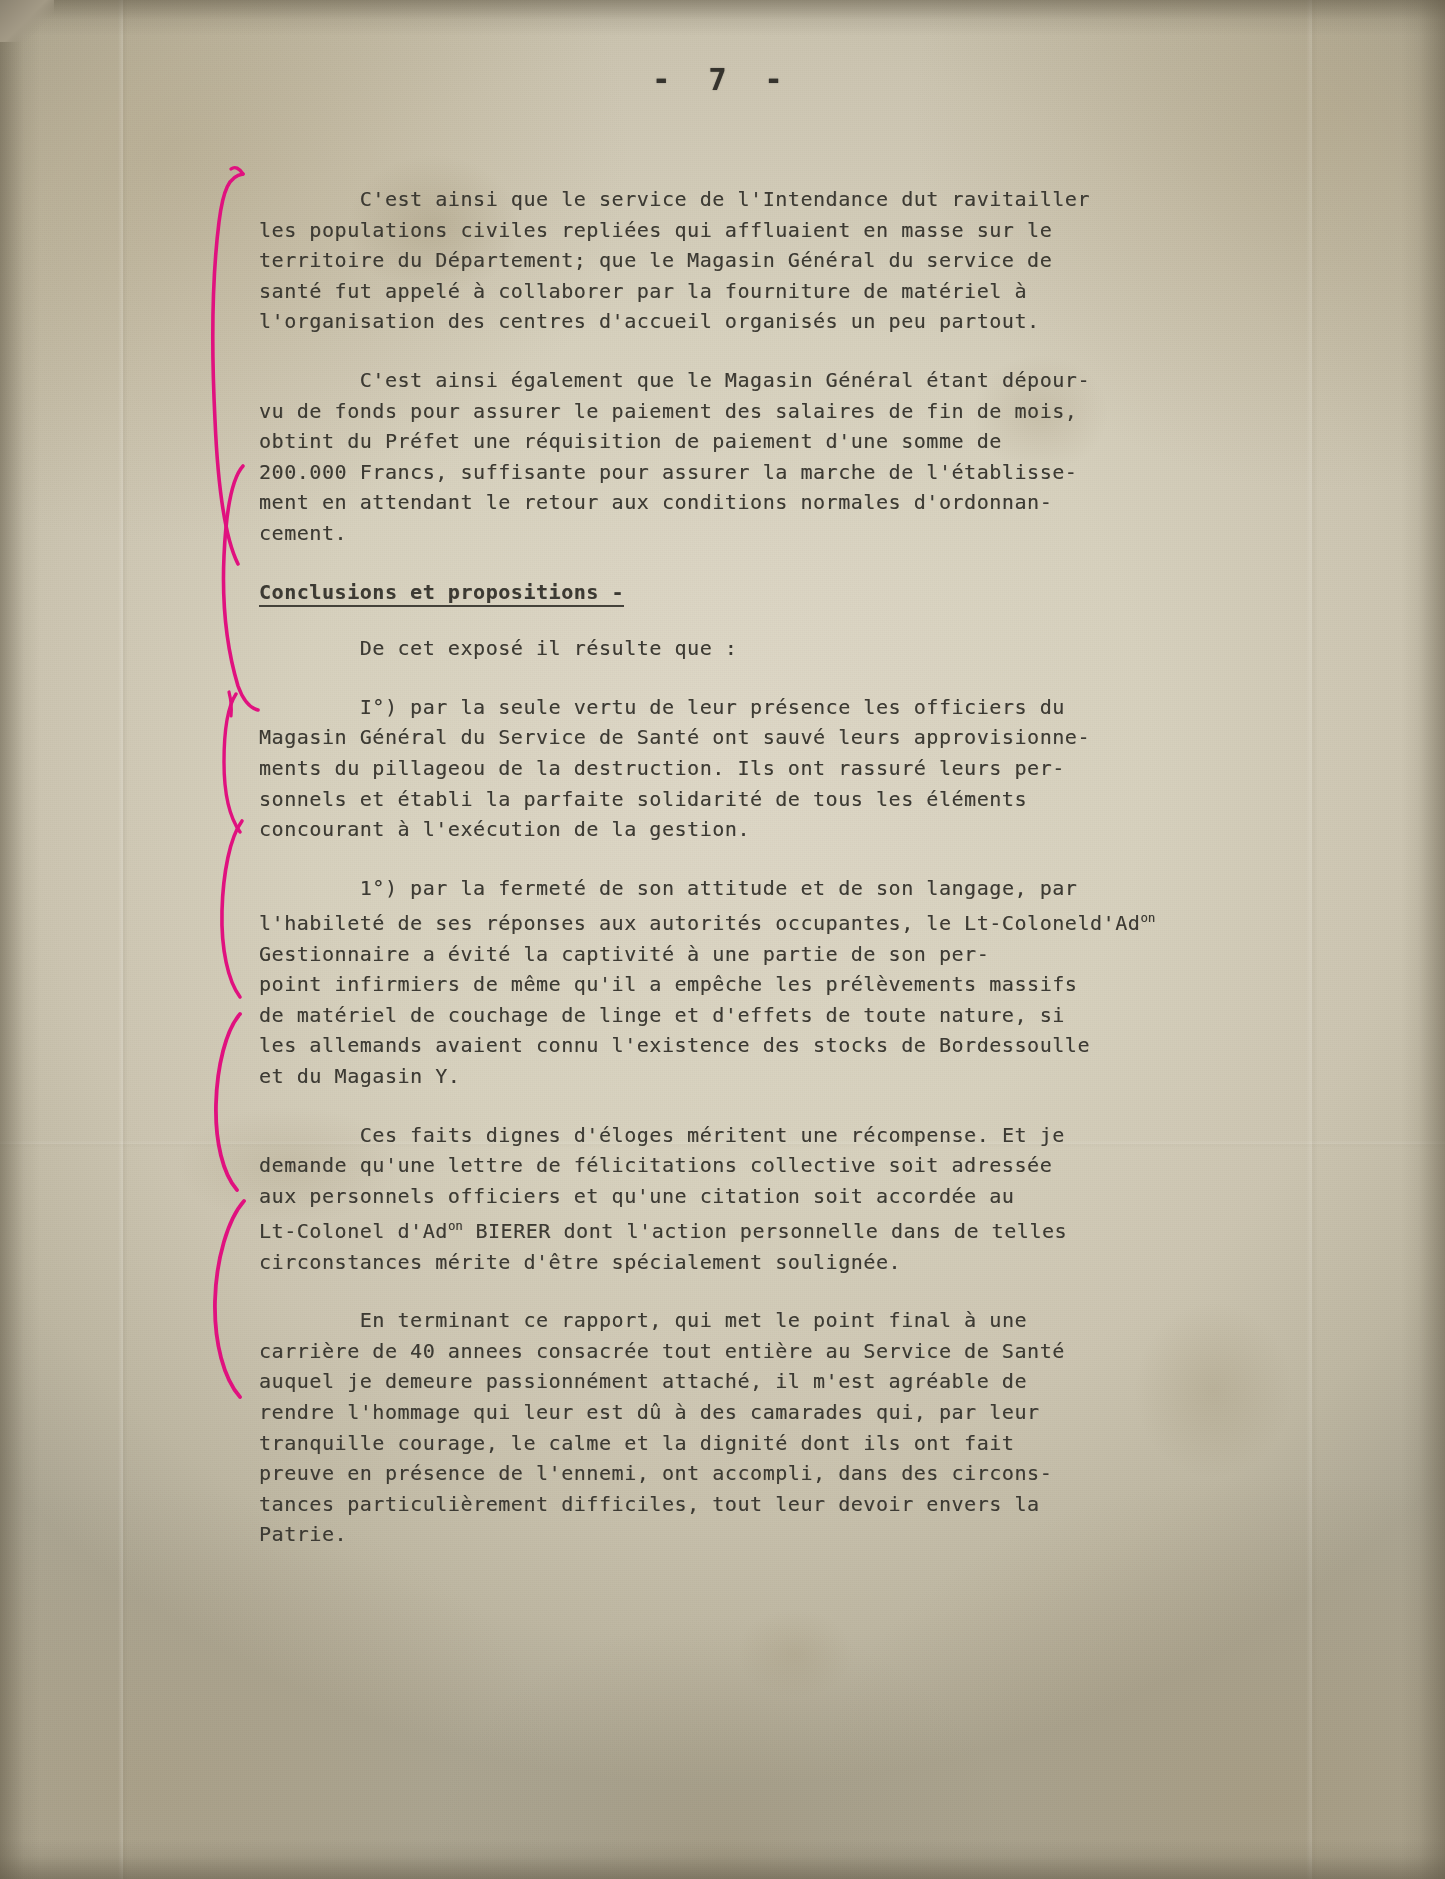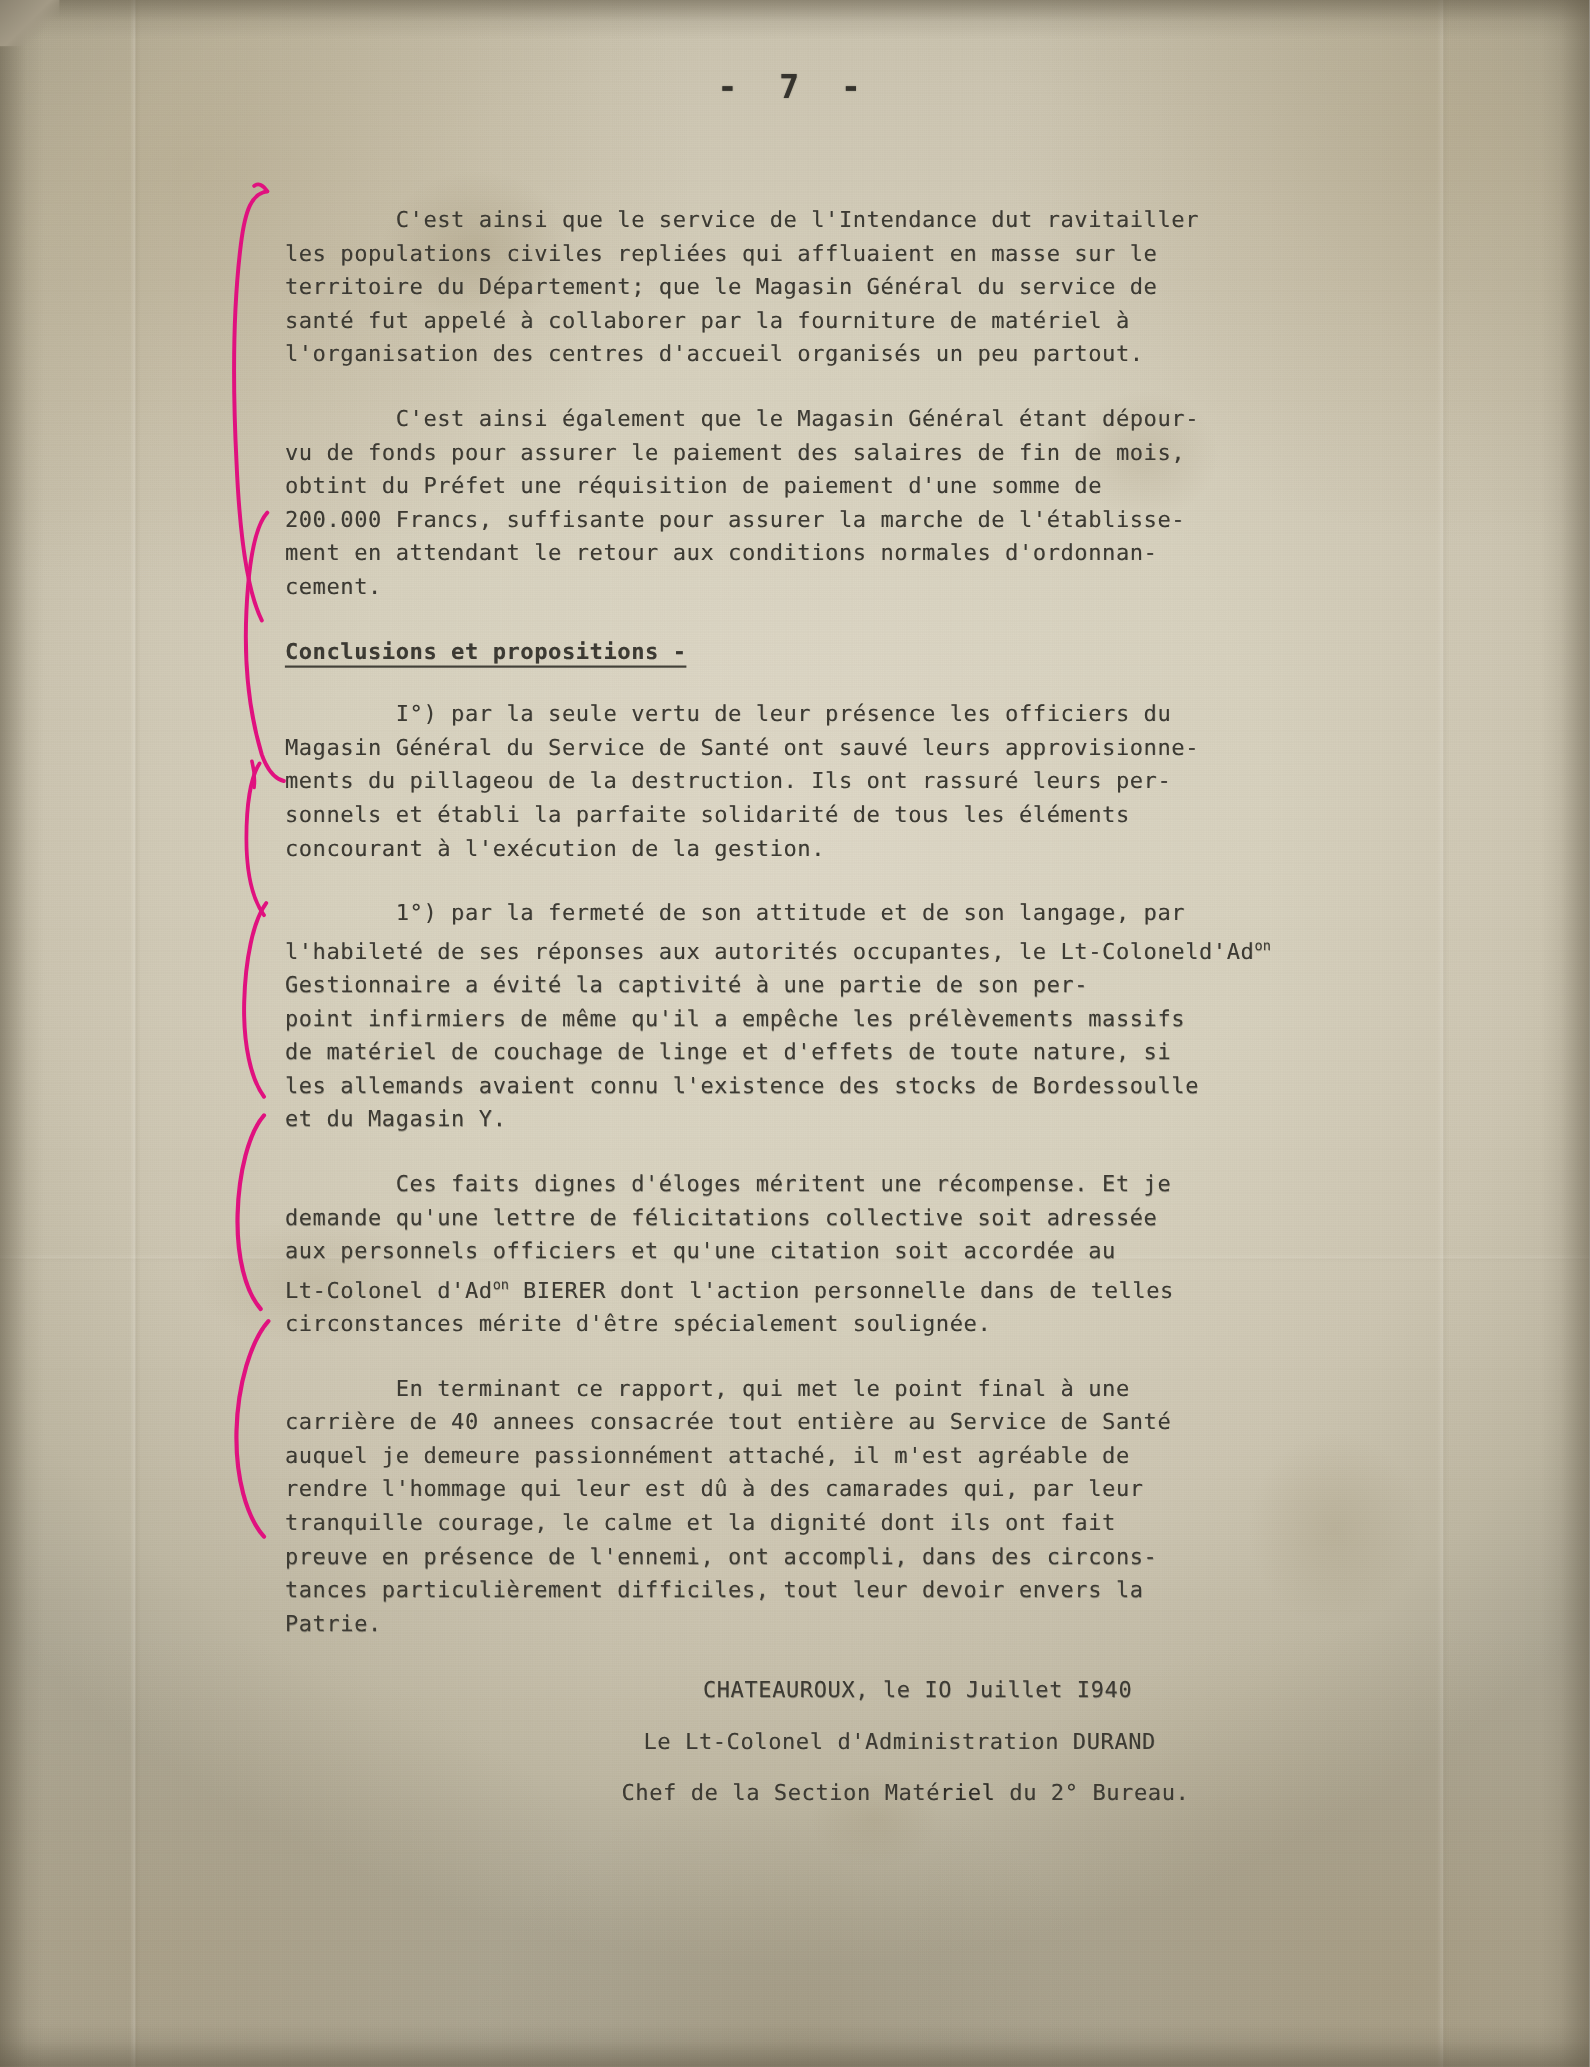--- a/index.html
+++ b/index.html
@@ -204,20 +204,21 @@
       <p class="para">        C'est ainsi également que le Magasin Général étant dépour-
 vu de fonds pour assurer le paiement des salaires de fin de mois,
 obtint du Préfet une réquisition de paiement d'une somme de
 200.000 Francs, suffisante pour assurer la marche de l'établisse-
 ment en attendant le retour aux conditions normales d'ordonnan-
 cement.</p>
 
 
       <div class="heading"><span class="u">Conclusions et propositions -</span></div>
 
+      <p class="para">        De cet exposé il résulte que :</p>
 
       <p class="para">        I°) par la seule vertu de leur présence les officiers du
 Magasin Général du Service de Santé ont sauvé leurs approvisionne-
 ments du pillageou de la destruction. Ils ont rassuré leurs per-
 sonnels et établi la parfaite solidarité de tous les éléments
 concourant à l'exécution de la gestion.</p>
 
       <p class="para"><span>        1°) par la fermeté de son attitude et de son langage, par
 l'habileté de ses réponses aux autorités occupantes, le Lt-Colonel</span><span>d'Ad</span><sup class="abbr">on</sup><span> Gestionnaire a évité la captivité à une partie de son per-
 point infirmiers de même qu'il a empêche les prélèvements massifs
@@ -233,25 +234,20 @@
 
       <p class="para tight">        En terminant ce rapport, qui met le point final à une
 carrière de 40 annees consacrée tout entière au Service de Santé
 auquel je demeure passionnément attaché, il m'est agréable de
 rendre l'hommage qui leur est dû à des camarades qui, par leur
 tranquille courage, le calme et la dignité dont ils ont fait
 preuve en présence de l'ennemi, ont accompli, dans des circons-
 tances particulièrement difficiles, tout leur devoir envers la
 Patrie.</p>
 
-      <div class="sig-block">
-        <div class="sig-line sig-indent-1">CHATEAUROUX, le IO Juillet I940</div>
-        <div class="sig-line sig-indent-2">Le Lt-Colonel d'Administration DURAND</div>
-        <div class="sig-line sig-indent-3"><span>Chef de la Section Maté</span><span class="overtype">riel</span><span> du 2° Bureau.</span></div>
-      </div>
 
 
     </div>
   </div>
 
   <div class="annot" style="left:205px; top:160px;">
     <svg width="70" height="420" viewBox="0 0 70 420">
       <path d="M38 14 C 24 16, 18 30, 14 62 C 8 110, 6 180, 10 260 C 13 330, 20 378, 33 404" fill="none" stroke="#e0117f" stroke-width="3.6" stroke-linecap="round"></path>
       <path d="M38 14 C 34 8, 30 6, 26 9" fill="none" stroke="#e0117f" stroke-width="3.4" stroke-linecap="round"></path>
     </svg>

